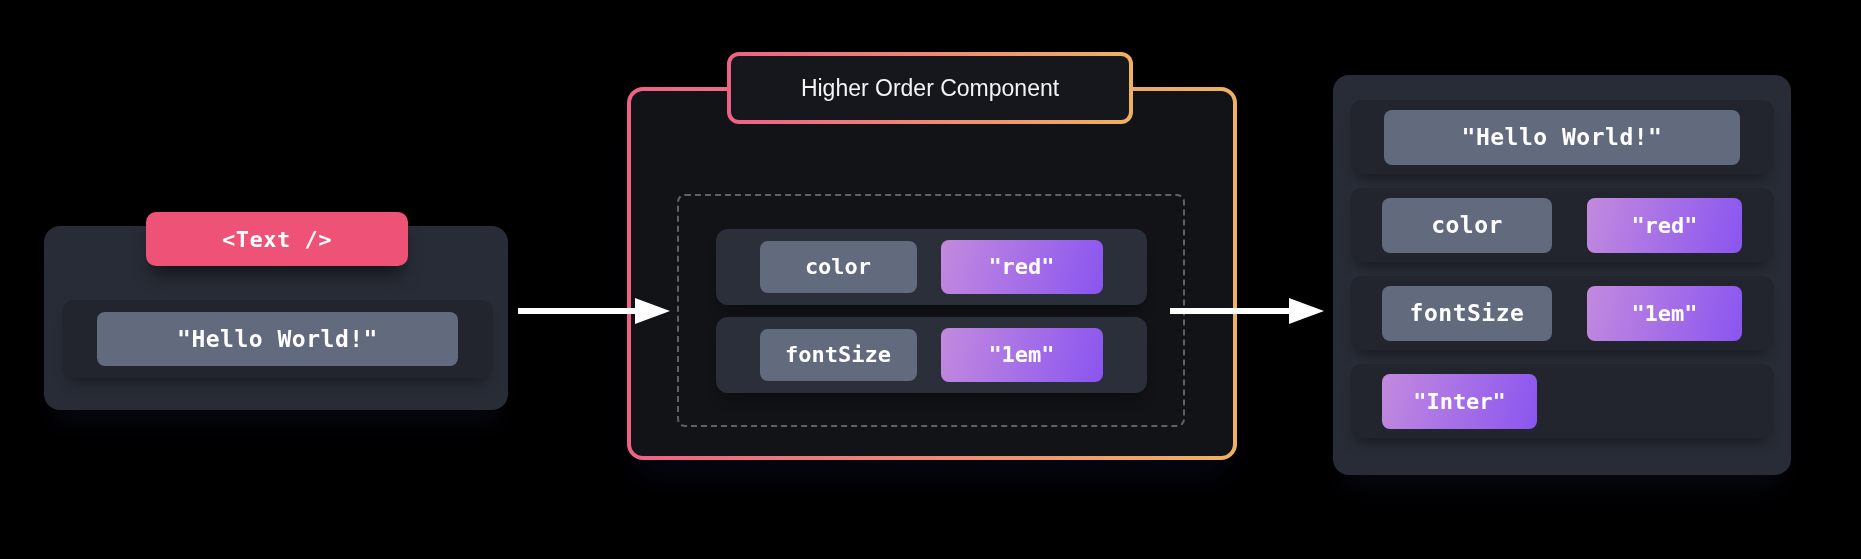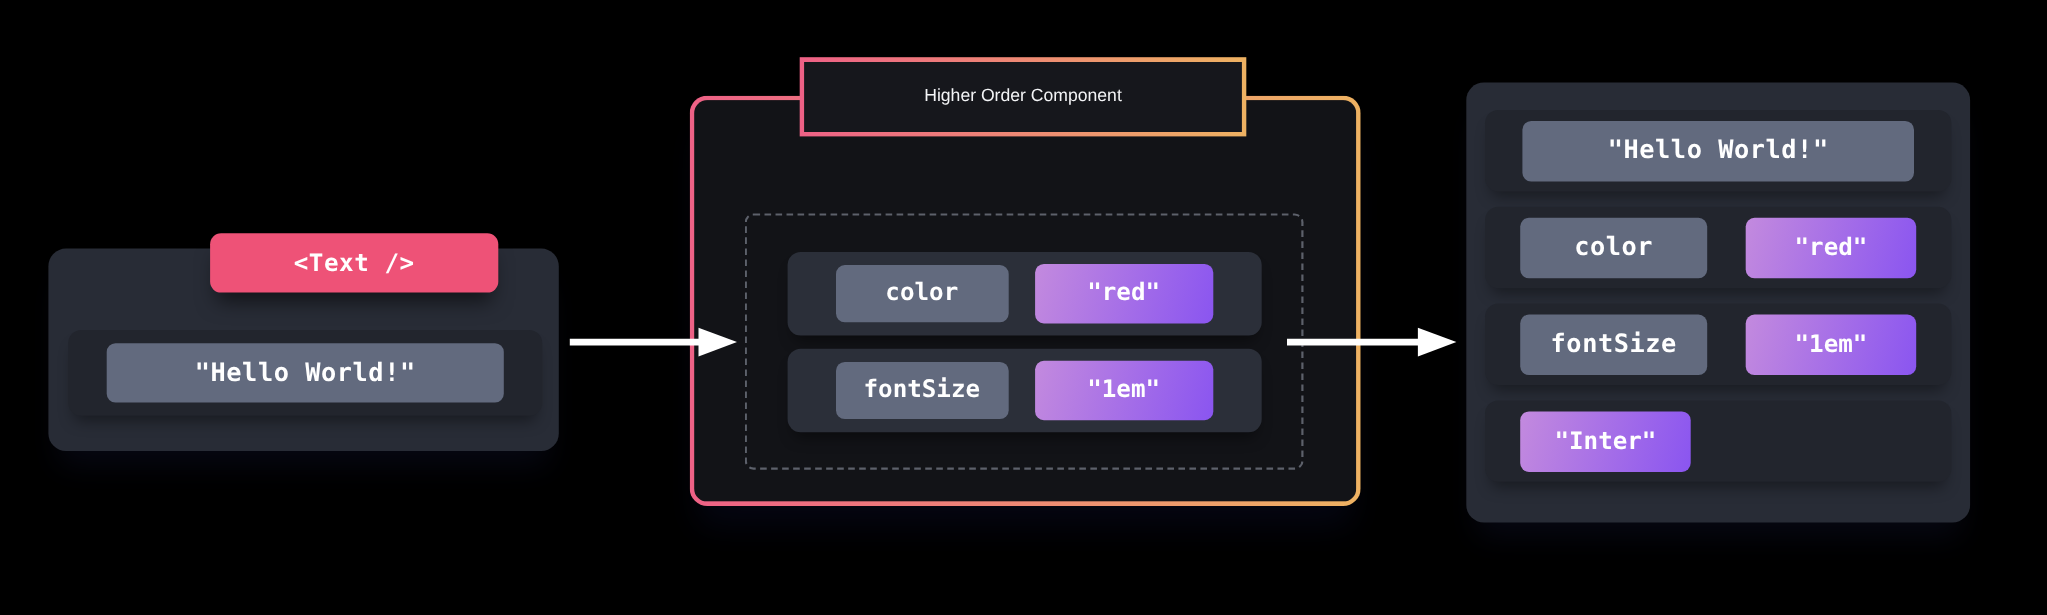--- a/index.html
+++ b/index.html
@@ -31,21 +31,20 @@
     box-shadow:0 22px 28px -10px rgba(8,9,22,.85);
   }
   
   .input-card{left:44px;top:226px;width:464px;height:184px;}
   .pill{
     position:absolute;left:146px;top:212px;width:262px;height:54px;z-index:4;
     background:var(--component-pill-bg);border-radius:10px;
     display:flex;align-items:center;justify-content:center;
     font-size:22px;font-weight:700;letter-spacing:.5px;
     box-shadow:0 14px 18px -6px rgba(0,0,0,.55);
-    margin-left:45px;
   }
   .panel{
     position:absolute;background:var(--panel-bg);border-radius:12px;
     display:flex;align-items:center;justify-content:center;
     box-shadow:0 10px 14px -6px rgba(0,0,0,.4);
   }
   .input-panel{left:18px;top:74px;width:431px;height:78px;}
   .gray-box{
     background:var(--key-box-bg);border-radius:8px;
     display:flex;align-items:center;justify-content:center;
@@ -61,27 +60,27 @@
     position:absolute;left:627px;top:87px;width:610px;height:373px;
     border:4px solid transparent;border-radius:16px;box-sizing:border-box;
     background:
       linear-gradient(var(--hoc-card-bg),var(--hoc-card-bg)) padding-box,
       linear-gradient(90deg,var(--hoc-border-gradient-start),var(--hoc-border-gradient-end)) border-box;
     box-shadow:0 26px 30px -8px rgba(6,7,20,.9);
     z-index:2;
   }
   .hoc-label{
     position:absolute;left:727px;top:52px;width:406px;height:72px;z-index:5;
-    border:4px solid transparent;border-radius:0;box-sizing:border-box;
+    border:4px solid transparent;border-radius:12px;box-sizing:border-box;
     background:
       linear-gradient(var(--hoc-label-bg),var(--hoc-label-bg)) padding-box,
       linear-gradient(90deg,var(--hoc-border-gradient-start),var(--hoc-border-gradient-end)) border-box;
     display:flex;align-items:center;justify-content:center;
     font-family:"Liberation Sans","DejaVu Sans",sans-serif;
-    font-size:16px;font-weight:500;color:#f3f4f6;
+    font-size:23px;font-weight:500;color:#f3f4f6;
   }
   .dashed-zone{
     position:absolute;left:46px;top:103px;width:508px;height:233px;box-sizing:border-box;
     border:2px dashed var(--dashed-border-color);border-radius:8px;
     display:flex;flex-direction:column;align-items:center;justify-content:center;gap:12px;
   }
   .prop-row{
     width:431px;height:76px;background:var(--hoc-row-bg);border-radius:12px;
     display:flex;align-items:center;justify-content:space-between;
     padding:0 44px;box-sizing:border-box;

